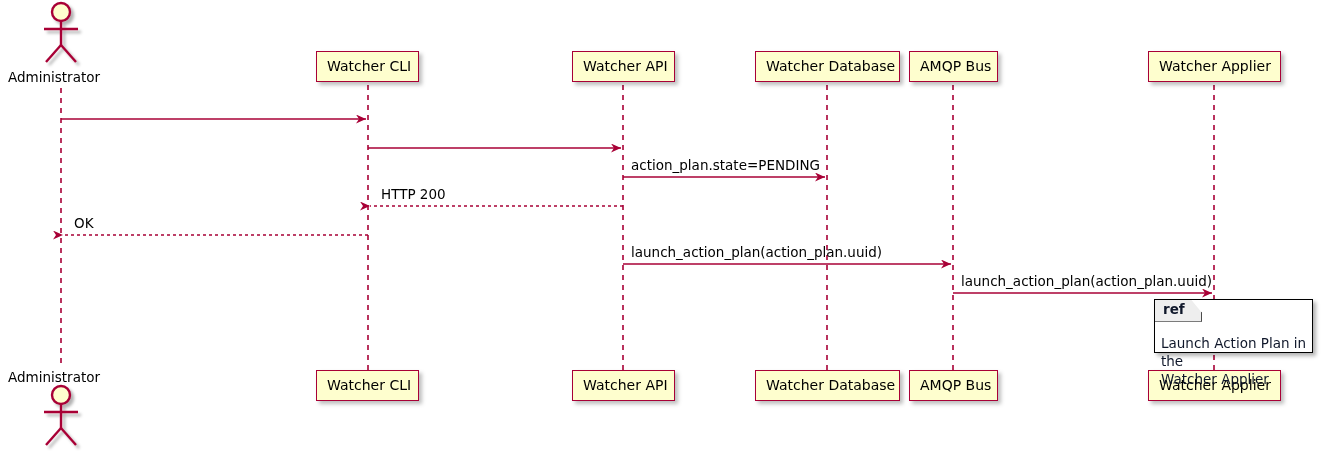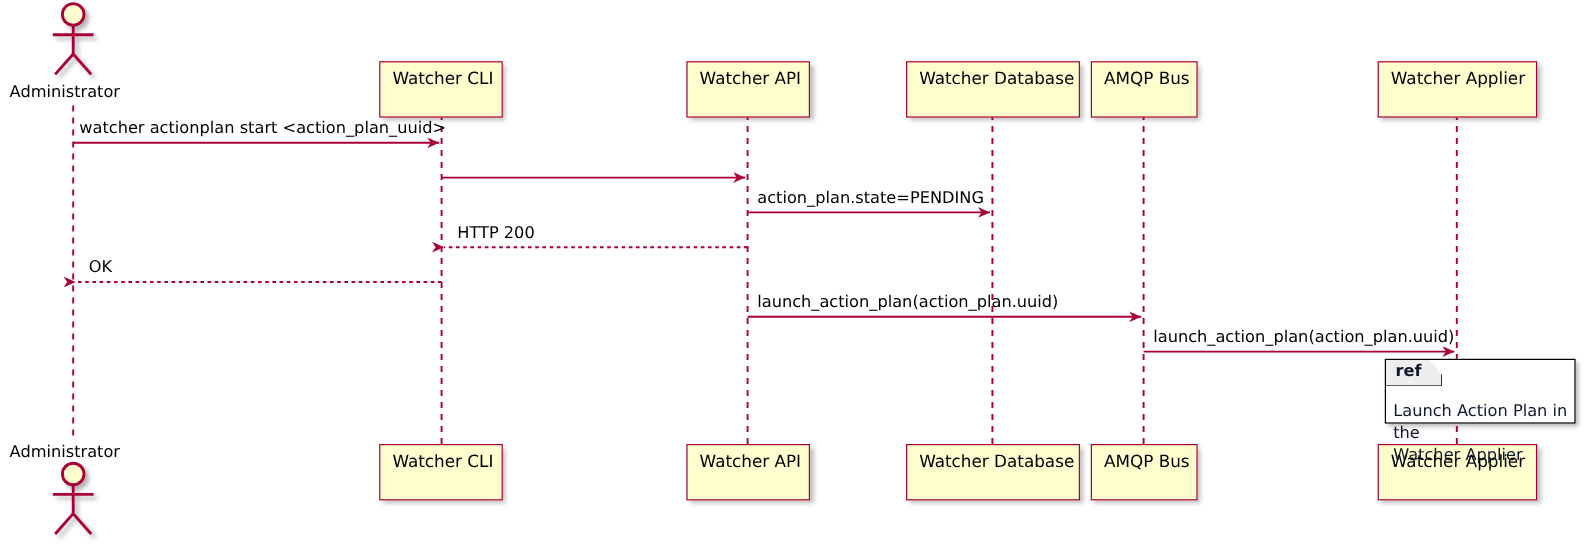--- a/index.html
+++ b/index.html
@@ -28,21 +28,21 @@
   .participant {
     position: absolute;
     box-sizing: border-box;
     background: #FEFECE;
     border: 1.5px solid #A80036;
     color: #000000;
     font-size: 14px;
     line-height: 1;
     text-align: center;
     white-space: nowrap;
-    padding: 7px 10px 24px 10px;
+    padding: 7px 10px 8px 10px;
     box-shadow: 3px 3px 4px rgba(0,0,0,0.26);
   }
   
   .msg-label {
     position: absolute;
     font-size: 13.5px;
     color: #000000;
     white-space: nowrap;
     line-height: 1;
   }
@@ -163,21 +163,20 @@
   <div class="participant" style="left:316px; top:370px; width:103px;">Watcher CLI</div>
 
   <div class="participant" style="left:572px; top:370px; width:103px;">Watcher API</div>
 
   <div class="participant" style="left:755px; top:370px; width:145px;">Watcher Database</div>
 
   <div class="participant" style="left:909px; top:370px; width:89px;">AMQP Bus</div>
 
   <div class="participant" style="left:1148px; top:370px; width:133px;">Watcher Applier</div>
 
-  <div class="msg-label" style="left:66px; top:101px;">watcher actionplan start &lt;action_plan_uuid&gt;</div>
 
 
   <div class="msg-label" style="left:631px; top:159px;">action_plan.state=PENDING</div>
 
   <div class="msg-label" style="left:381px; top:188px;">HTTP 200</div>
 
   <div class="msg-label" style="left:74px; top:217px;">OK</div>
 
   <div class="msg-label" style="left:631px; top:246px;">launch_action_plan(action_plan.uuid)</div>
 

